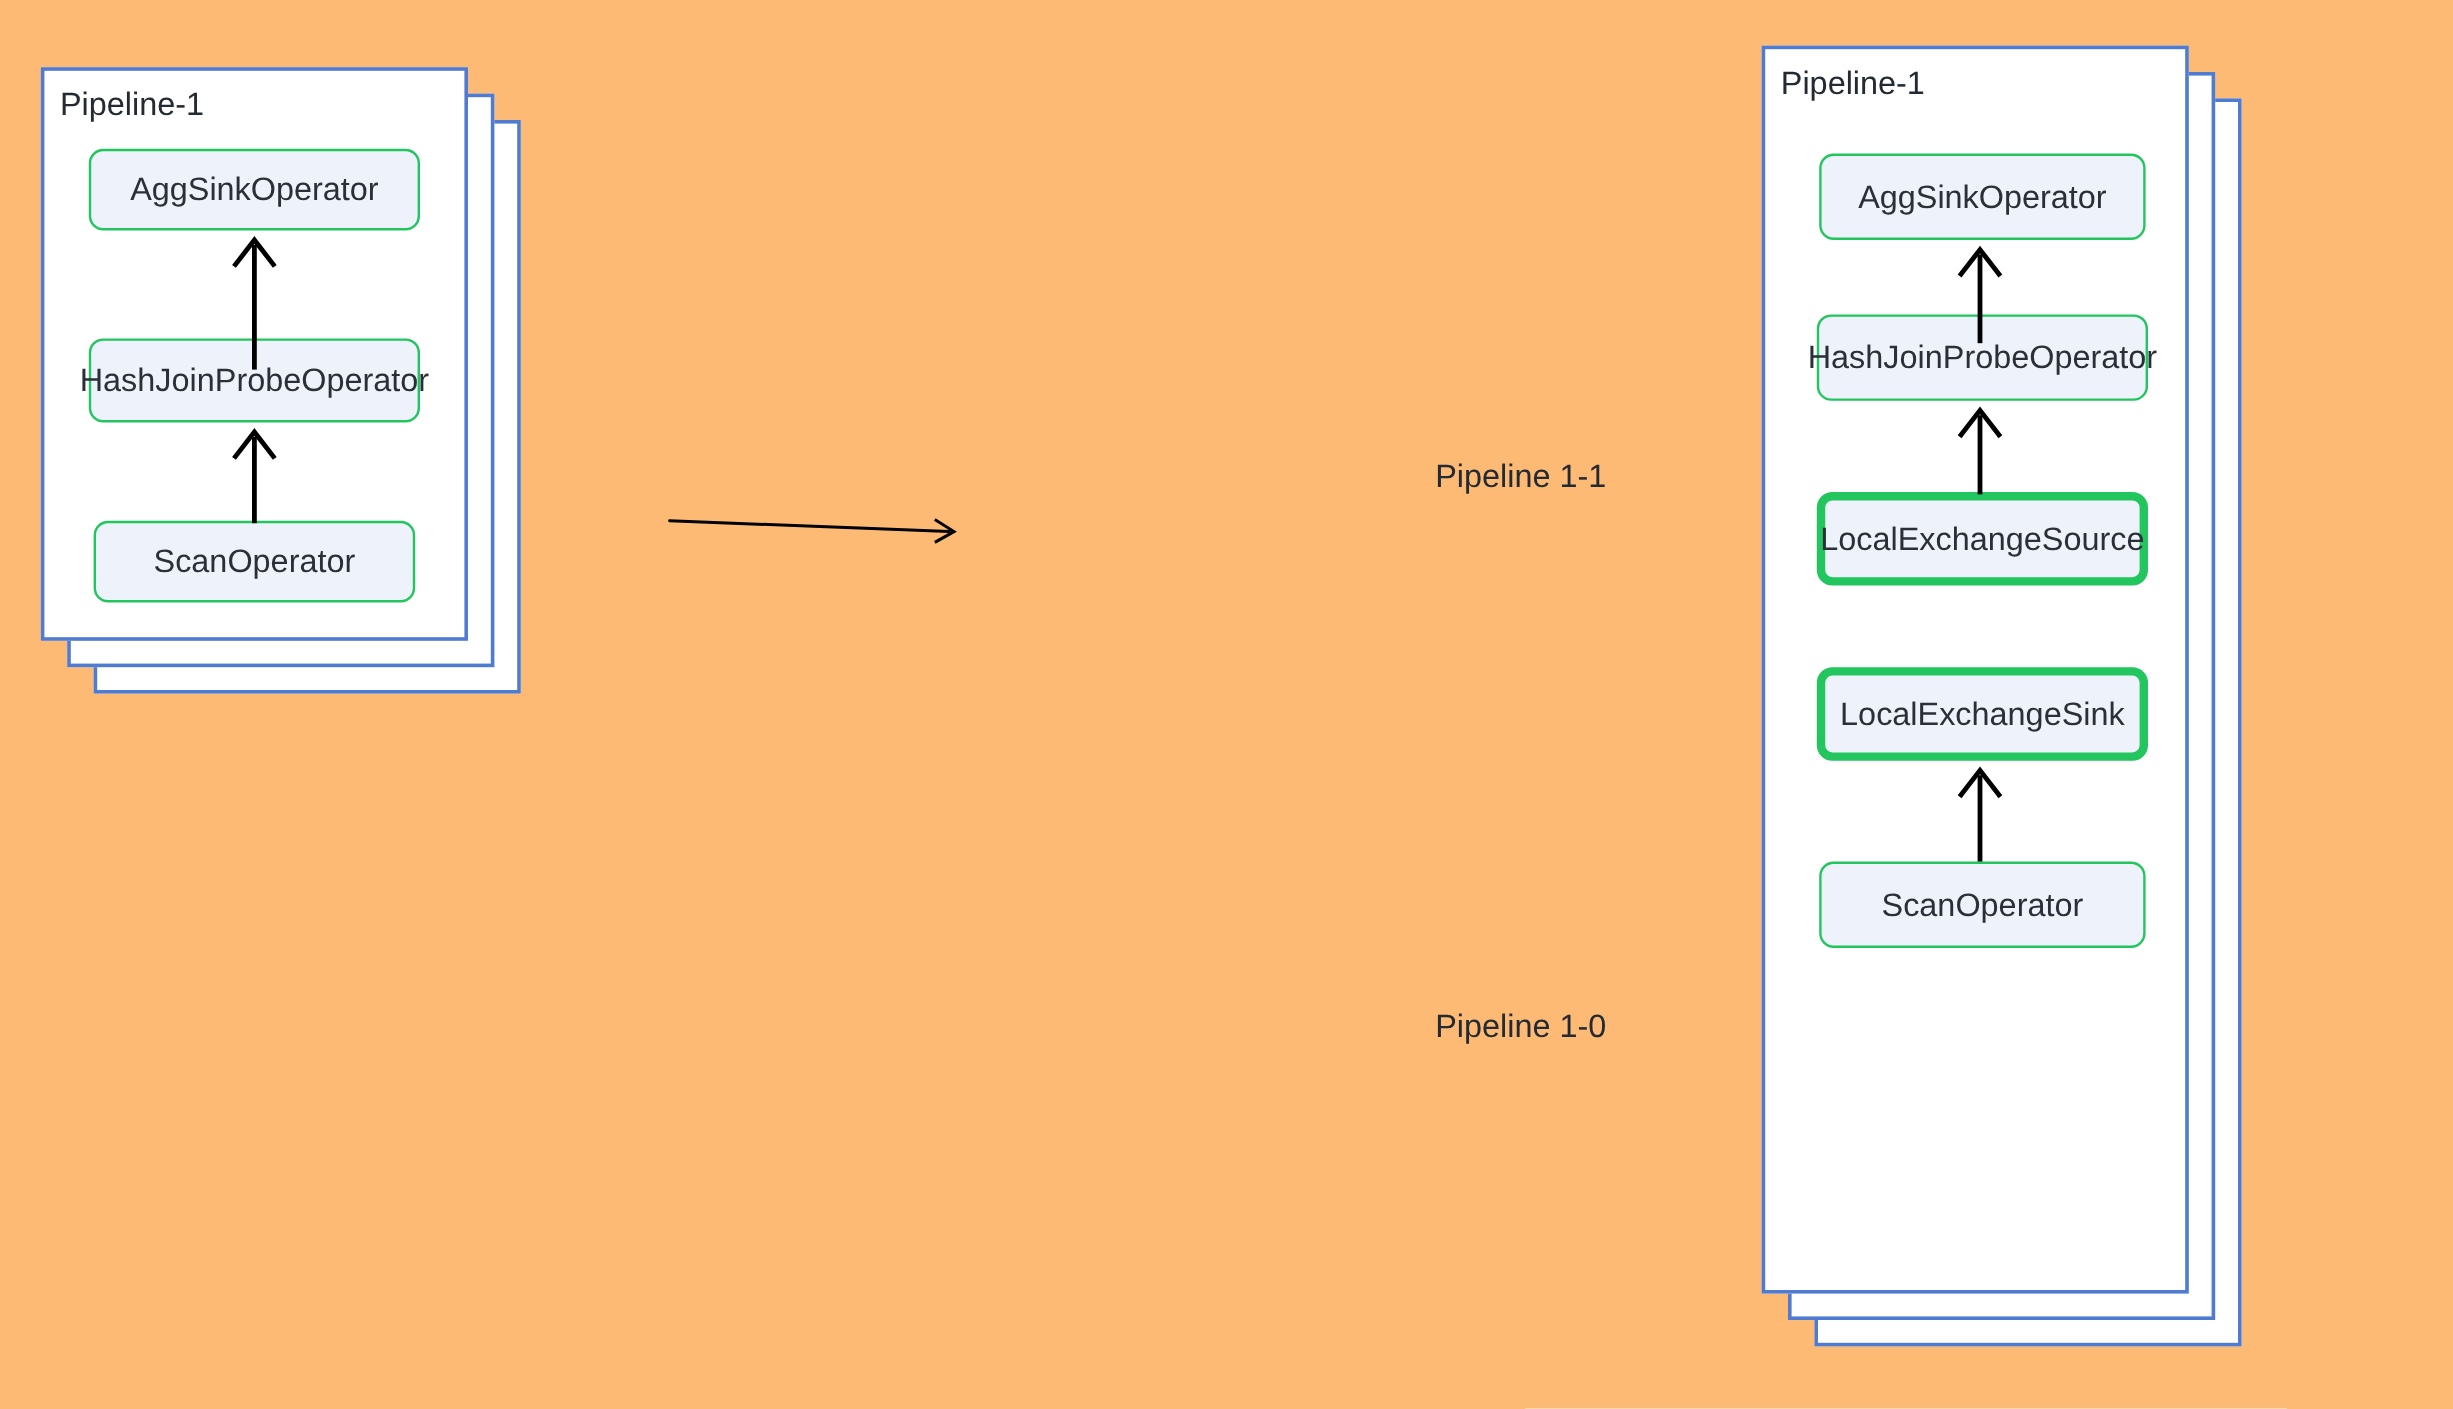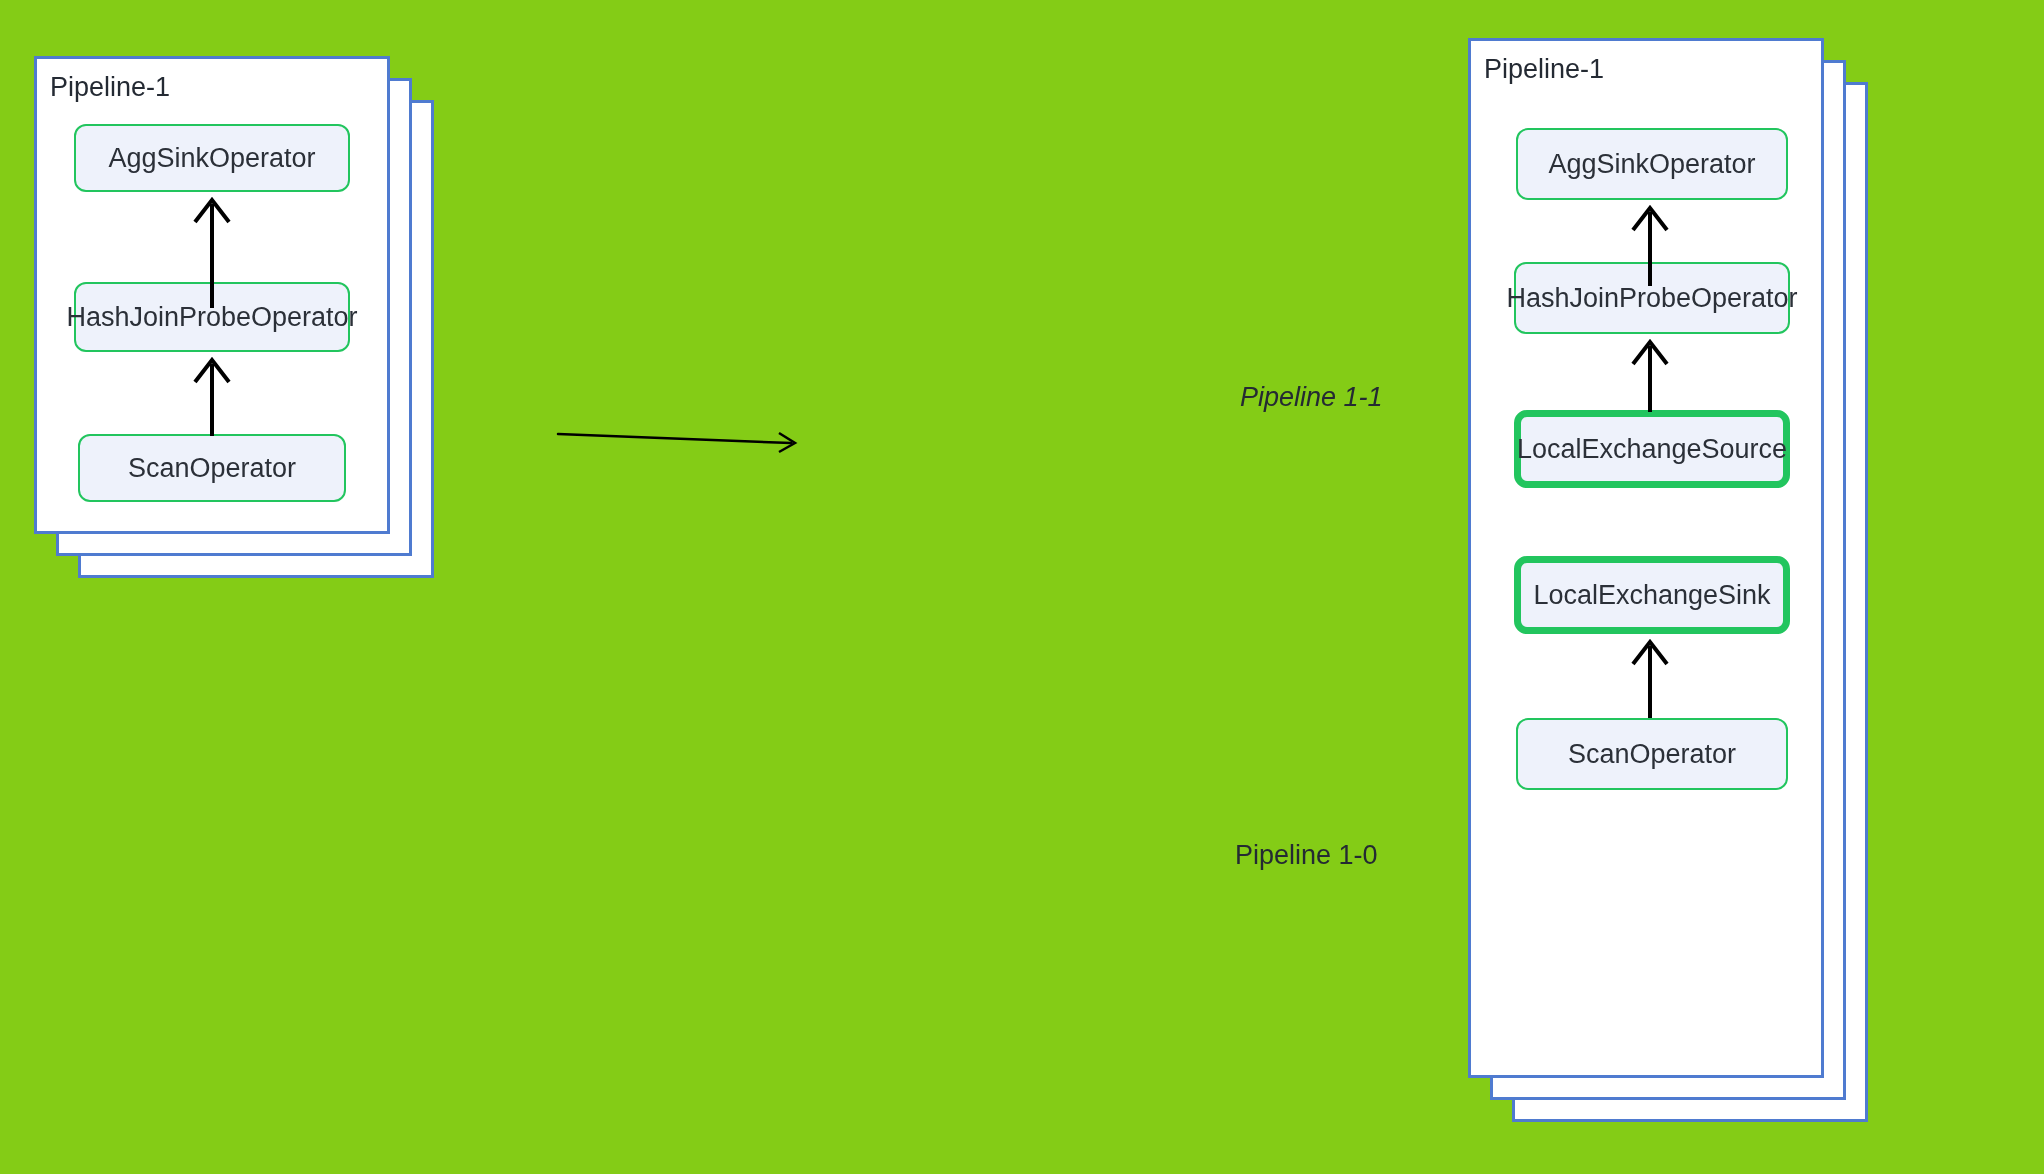--- a/index.html
+++ b/index.html
@@ -8,21 +8,21 @@
     background: #ffffff;
   }
   body {
     font-family: "Liberation Sans", "DejaVu Sans", sans-serif;
     color: #1f2430;
   }
   #canvas {
     position: relative;
     width: 2044px;
     height: 1174px;
-    background: #84cc16;
+    background: #fdba74;
     overflow: hidden;
   }
 
   
   .stack {
     position: absolute;
   }
   .stack-layer {
     position: absolute;
     box-sizing: border-box;
@@ -127,23 +127,23 @@
     </svg>
 
     <div class="op" style="left:44px; top:378px; width:268px; height:68px;">ScanOperator</div>
   </div>
 
   <svg class="arrow-svg" style="left:556px; top:410px;" width="250" height="60" viewBox="0 0 500 60">
     <line class="flow-line" x1="4" y1="18" x2="470" y2="36"></line>
     <polyline class="arrow-head" points="446,16 478,36 446,54" style="stroke-width:5;"></polyline>
   </svg>
 
-  <div class="side-label" style="left:1240px; top:382px;font-style:italic;">Pipeline 1-1</div>
+  <div class="side-label" style="left:1196px; top:382px;">Pipeline 1-1</div>
 
-  <div class="side-label" style="left:1196px; top:840px;margin-left:39px;">Pipeline 1-0</div>
+  <div class="side-label" style="left:1196px; top:840px;">Pipeline 1-0</div>
 
   <div class="stack" style="left:1468px; top:38px; width:356px; height:1040px;">
     <div class="stack-layer back3" style="left:44px; top:44px; width:356px; height:1040px;"></div>
     <div class="stack-layer back2" style="left:22px; top:22px; width:356px; height:1040px;"></div>
     <div class="stack-layer front" style="width:356px; height:1040px;"></div>
 
     <div class="pipeline-title" style="left:16px; top:18px;">Pipeline-1</div>
 
     <div class="op" style="left:48px; top:90px; width:272px; height:72px;">AggSinkOperator</div>
 

